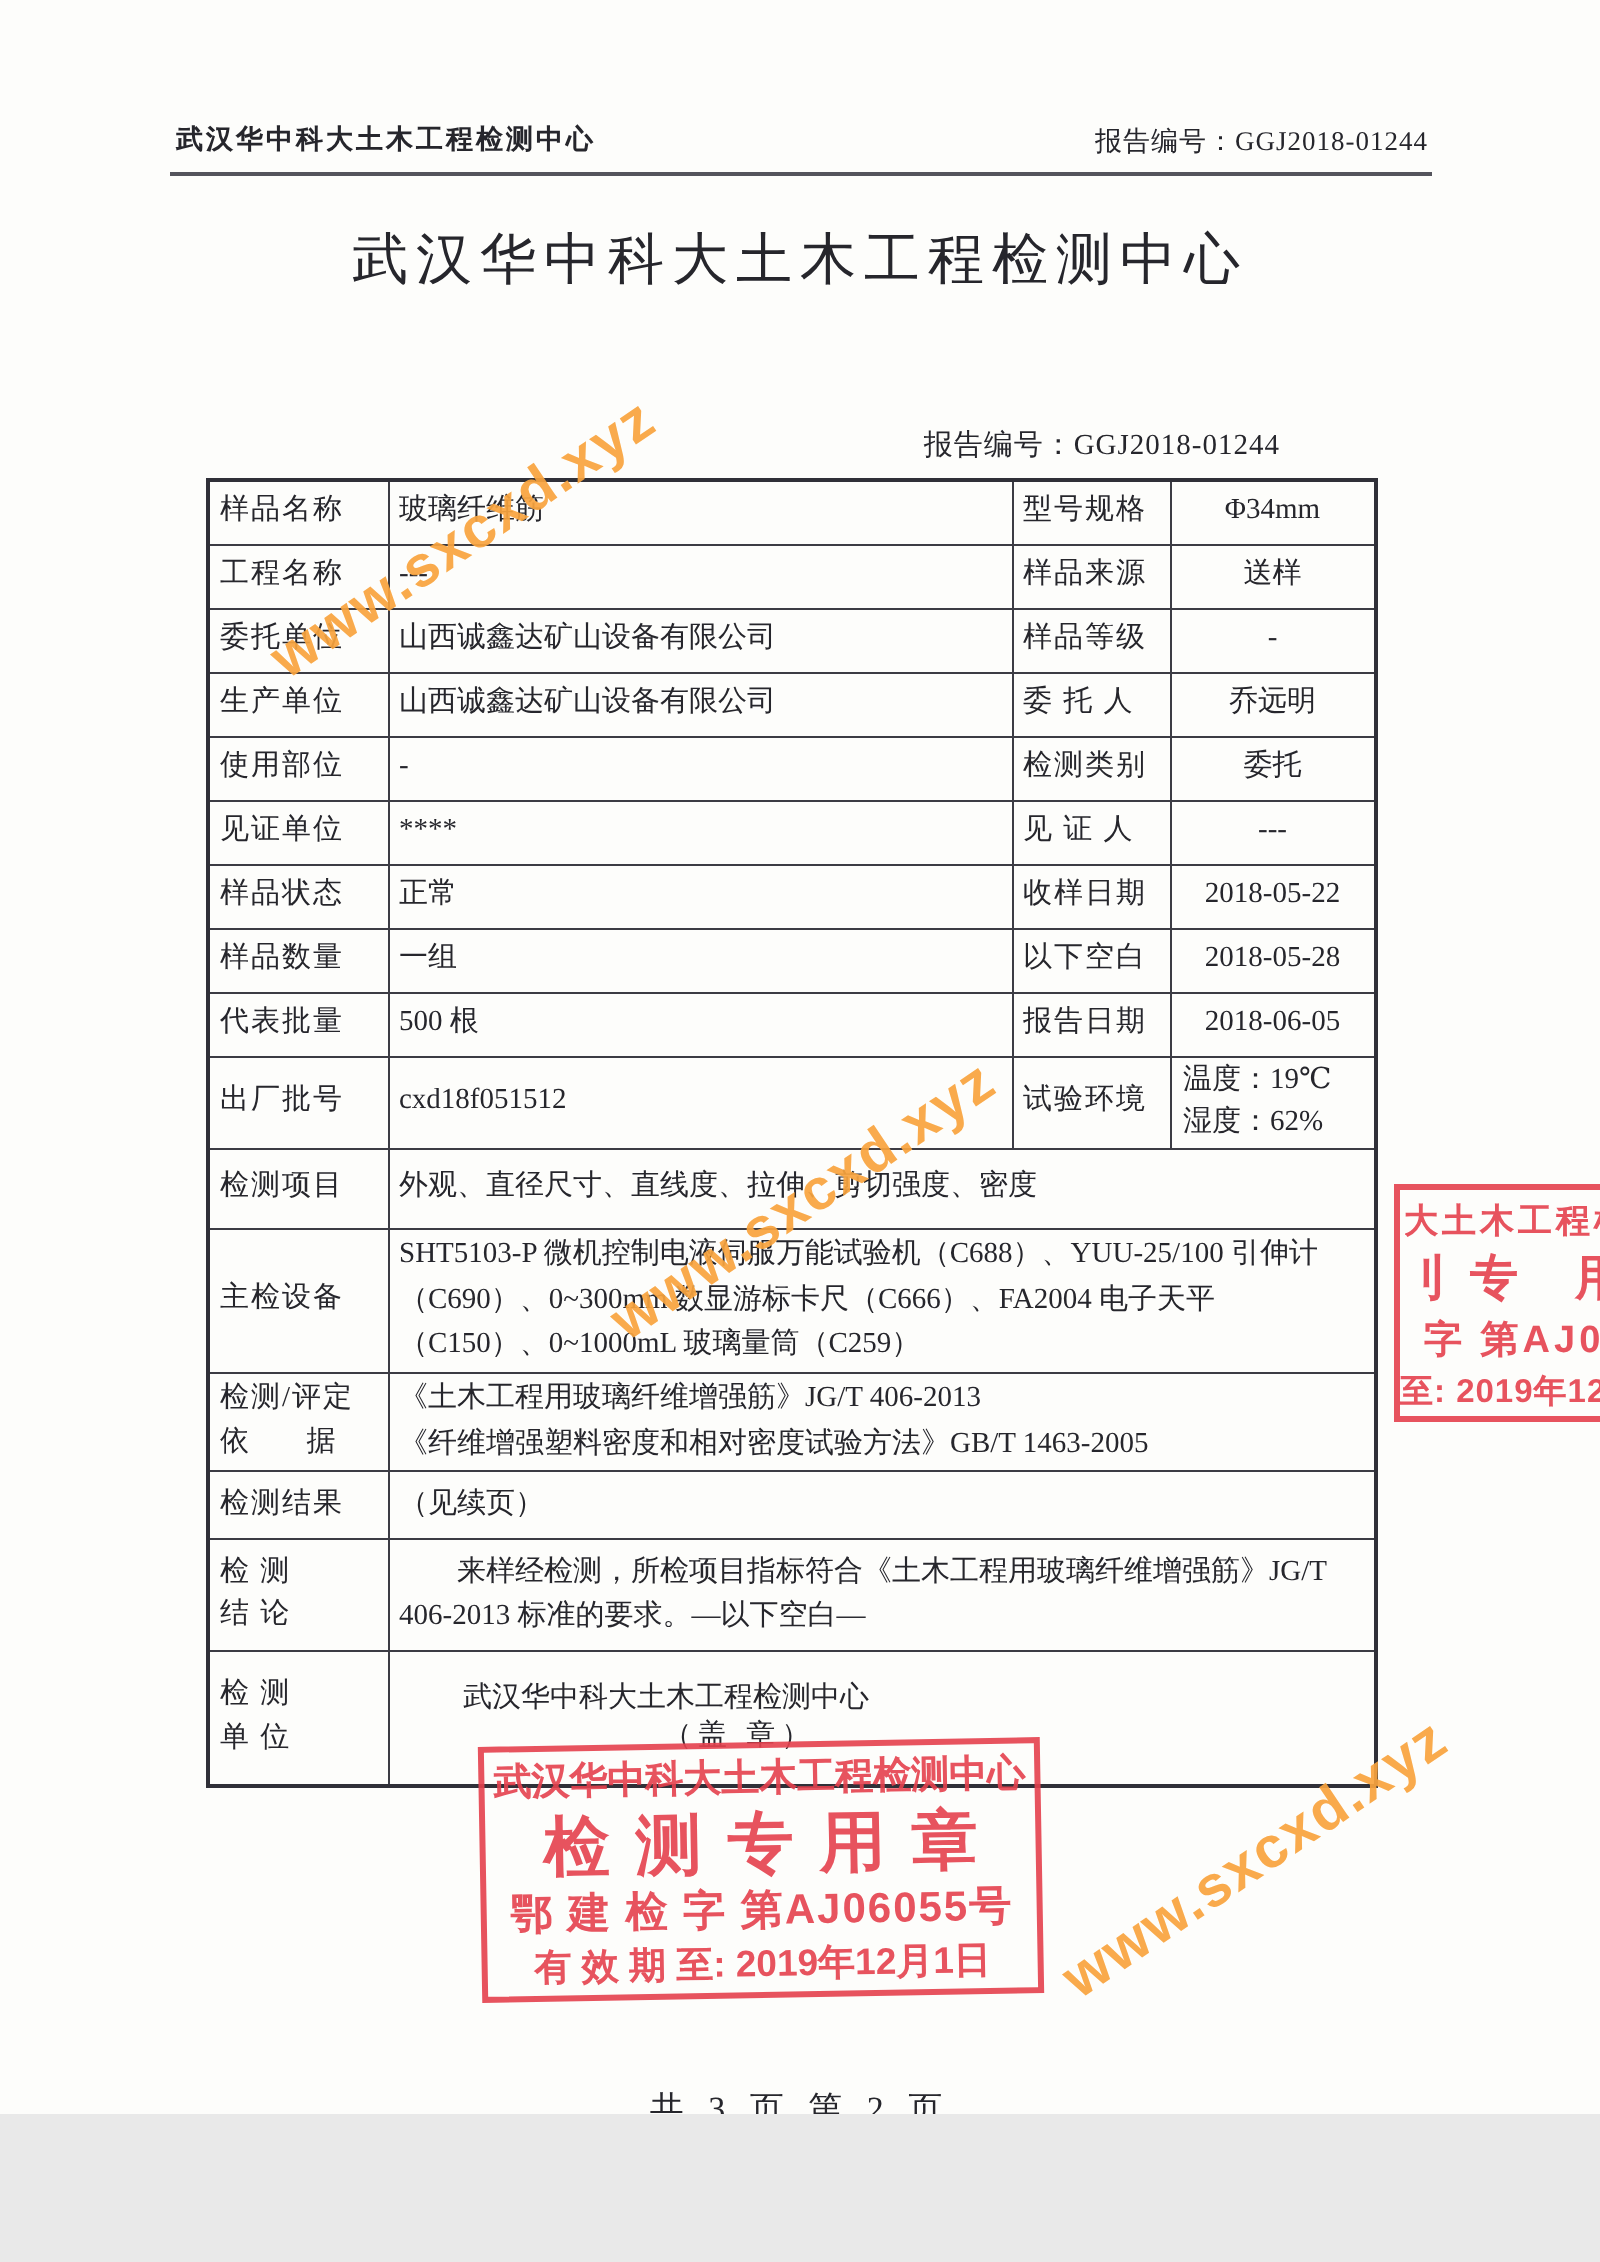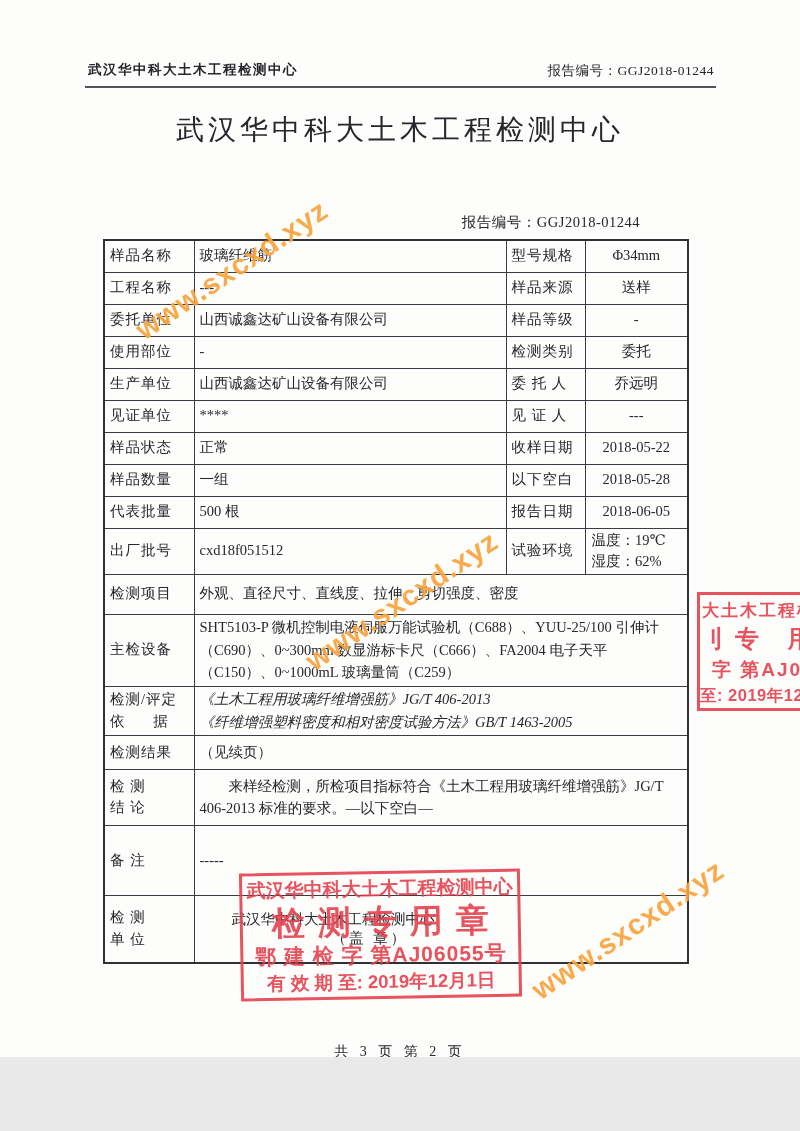--- a/index.html
+++ b/index.html
@@ -17,21 +17,21 @@
   table.rpt{position:absolute;left:103px;top:239px;width:584px;border-collapse:collapse;table-layout:fixed;
             font-size:14.5px;line-height:1.35;z-index:1;border:2px solid #303038;}
   table.rpt td{border:1px solid #3c3c44;padding:1px 5px;vertical-align:middle;overflow:hidden;}
   td.lab{text-align:left;letter-spacing:1px;padding:1px 2px;margin-left:34px;}
   td.val{text-align:left;padding-left:10px;}
   td.cen{text-align:center;padding:1px 2px;}
   .lab2{white-space:pre;line-height:1.5;}
   .envl{line-height:1.45;}
   .para{text-indent:2em;line-height:1.55;}
   .eqp{line-height:1.55;margin-left:48px;}
-  .basis{line-height:1.6;font-style:italic;}
+  .basis{line-height:1.6;}
   .unit-l1{padding-left:32px;}
   .unit-l2{padding-left:132px;letter-spacing:3px;}
   
   .wm{position:absolute;font-family:"Liberation Sans","DejaVu Sans",sans-serif;font-weight:bold;font-size:29px;
       color:#f9a43e;opacity:.92;white-space:nowrap;z-index:5;letter-spacing:1px;
       transform:translate(-50%,-50%) rotate(-34deg);}
   .wm1{left:232px;top:270px;}
   .wm2{left:402px;top:601px;}
   .wm3{left:628px;top:930px;}
   
@@ -41,21 +41,21 @@
   .sb1{font-size:19px;text-align:center;margin-top:2px;white-space:nowrap;letter-spacing:0;}
   .sb2{font-size:33px;text-align:center;margin-top:-2px;letter-spacing:13px;text-indent:13px;white-space:nowrap;}
   .sb3{font-size:21px;text-align:center;margin-top:-4px;letter-spacing:1px;white-space:nowrap;}
   .sb4{font-size:18.5px;text-align:center;margin-top:0;white-space:nowrap;}
   .stamp-right{left:697px;top:592px;width:180px;height:113px;border:3px solid #e5414e;}
   .sr1{font-size:17px;margin:4px 0 0 2px;letter-spacing:2px;white-space:nowrap;}
   .sr2{font-size:24px;margin:1px 0 0 0;letter-spacing:11px;white-space:nowrap;}
   .sr3{font-size:19px;margin:2px 0 0 12px;letter-spacing:2px;white-space:nowrap;}
   .sr4{font-size:16.5px;margin:2px 0 0 0;letter-spacing:.5px;white-space:nowrap;}
   
-  .footer{position:absolute;left:0;top:1043px;width:100%;text-align:center;font-size:14px;letter-spacing:4px;}
+  .footer{position:absolute;left:0;top:1043px;width:100%;text-align:center;font-size:17px;letter-spacing:4px;}
 </style>
 </head>
 <body>
 
 <div class="page">
 
   <div class="hdr-left">武汉华中科大土木工程检测中心</div>
   <div class="hdr-right">报告编号：GGJ2018-01244</div>
   <div class="hdr-rule"></div>
 
@@ -82,30 +82,30 @@
       <td class="lab">样品来源</td>
       <td class="cen">送样</td>
     </tr>
     <tr style="height:32px">
       <td class="lab">委托单位</td>
       <td class="val">山西诚鑫达矿山设备有限公司</td>
       <td class="lab">样品等级</td>
       <td class="cen">-</td>
     </tr>
     <tr style="height:32px">
+      <td class="lab">生产单位</td>
+      <td class="val">山西诚鑫达矿山设备有限公司</td>
+      <td class="lab">委 托 人</td>
+      <td class="cen">乔远明</td>
+    </tr>
+    <tr style="height:32px">
       <td class="lab">使用部位</td>
       <td class="val">-</td>
       <td class="lab">检测类别</td>
       <td class="cen">委托</td>
-    </tr>
-    <tr style="height:32px">
-      <td class="lab">生产单位</td>
-      <td class="val">山西诚鑫达矿山设备有限公司</td>
-      <td class="lab">委 托 人</td>
-      <td class="cen">乔远明</td>
     </tr>
     <tr style="height:32px">
       <td class="lab">见证单位</td>
       <td class="val">****</td>
       <td class="lab">见 证 人</td>
       <td class="cen">---</td>
     </tr>
     <tr style="height:32px">
       <td class="lab">样品状态</td>
       <td class="val">正常</td>
@@ -155,24 +155,20 @@
       <td class="lab">检测结果</td>
       <td class="val" colspan="3">（见续页）</td>
     </tr>
     <tr style="height:56px">
       <td class="lab">
         <div class="lab2">检 测</div>
         <div class="lab2">结 论</div>
       </td>
       <td class="val para" colspan="3">来样经检测，所检项目指标符合《土木工程用玻璃纤维增强筋》JG/T 406-2013 标准的要求。—以下空白—</td>
     </tr>
-    <tr style="height:70px">
-      <td class="lab">备 注</td>
-      <td class="val" colspan="3">-----</td>
-    </tr>
     <tr style="height:68px">
       <td class="lab">
         <div class="lab2">检 测</div>
         <div class="lab2">单 位</div>
       </td>
       <td class="val" colspan="3">
         <div class="unit-l1">武汉华中科大土木工程检测中心</div>
         <div class="unit-l2">（盖 章）</div>
       </td>
     </tr>

